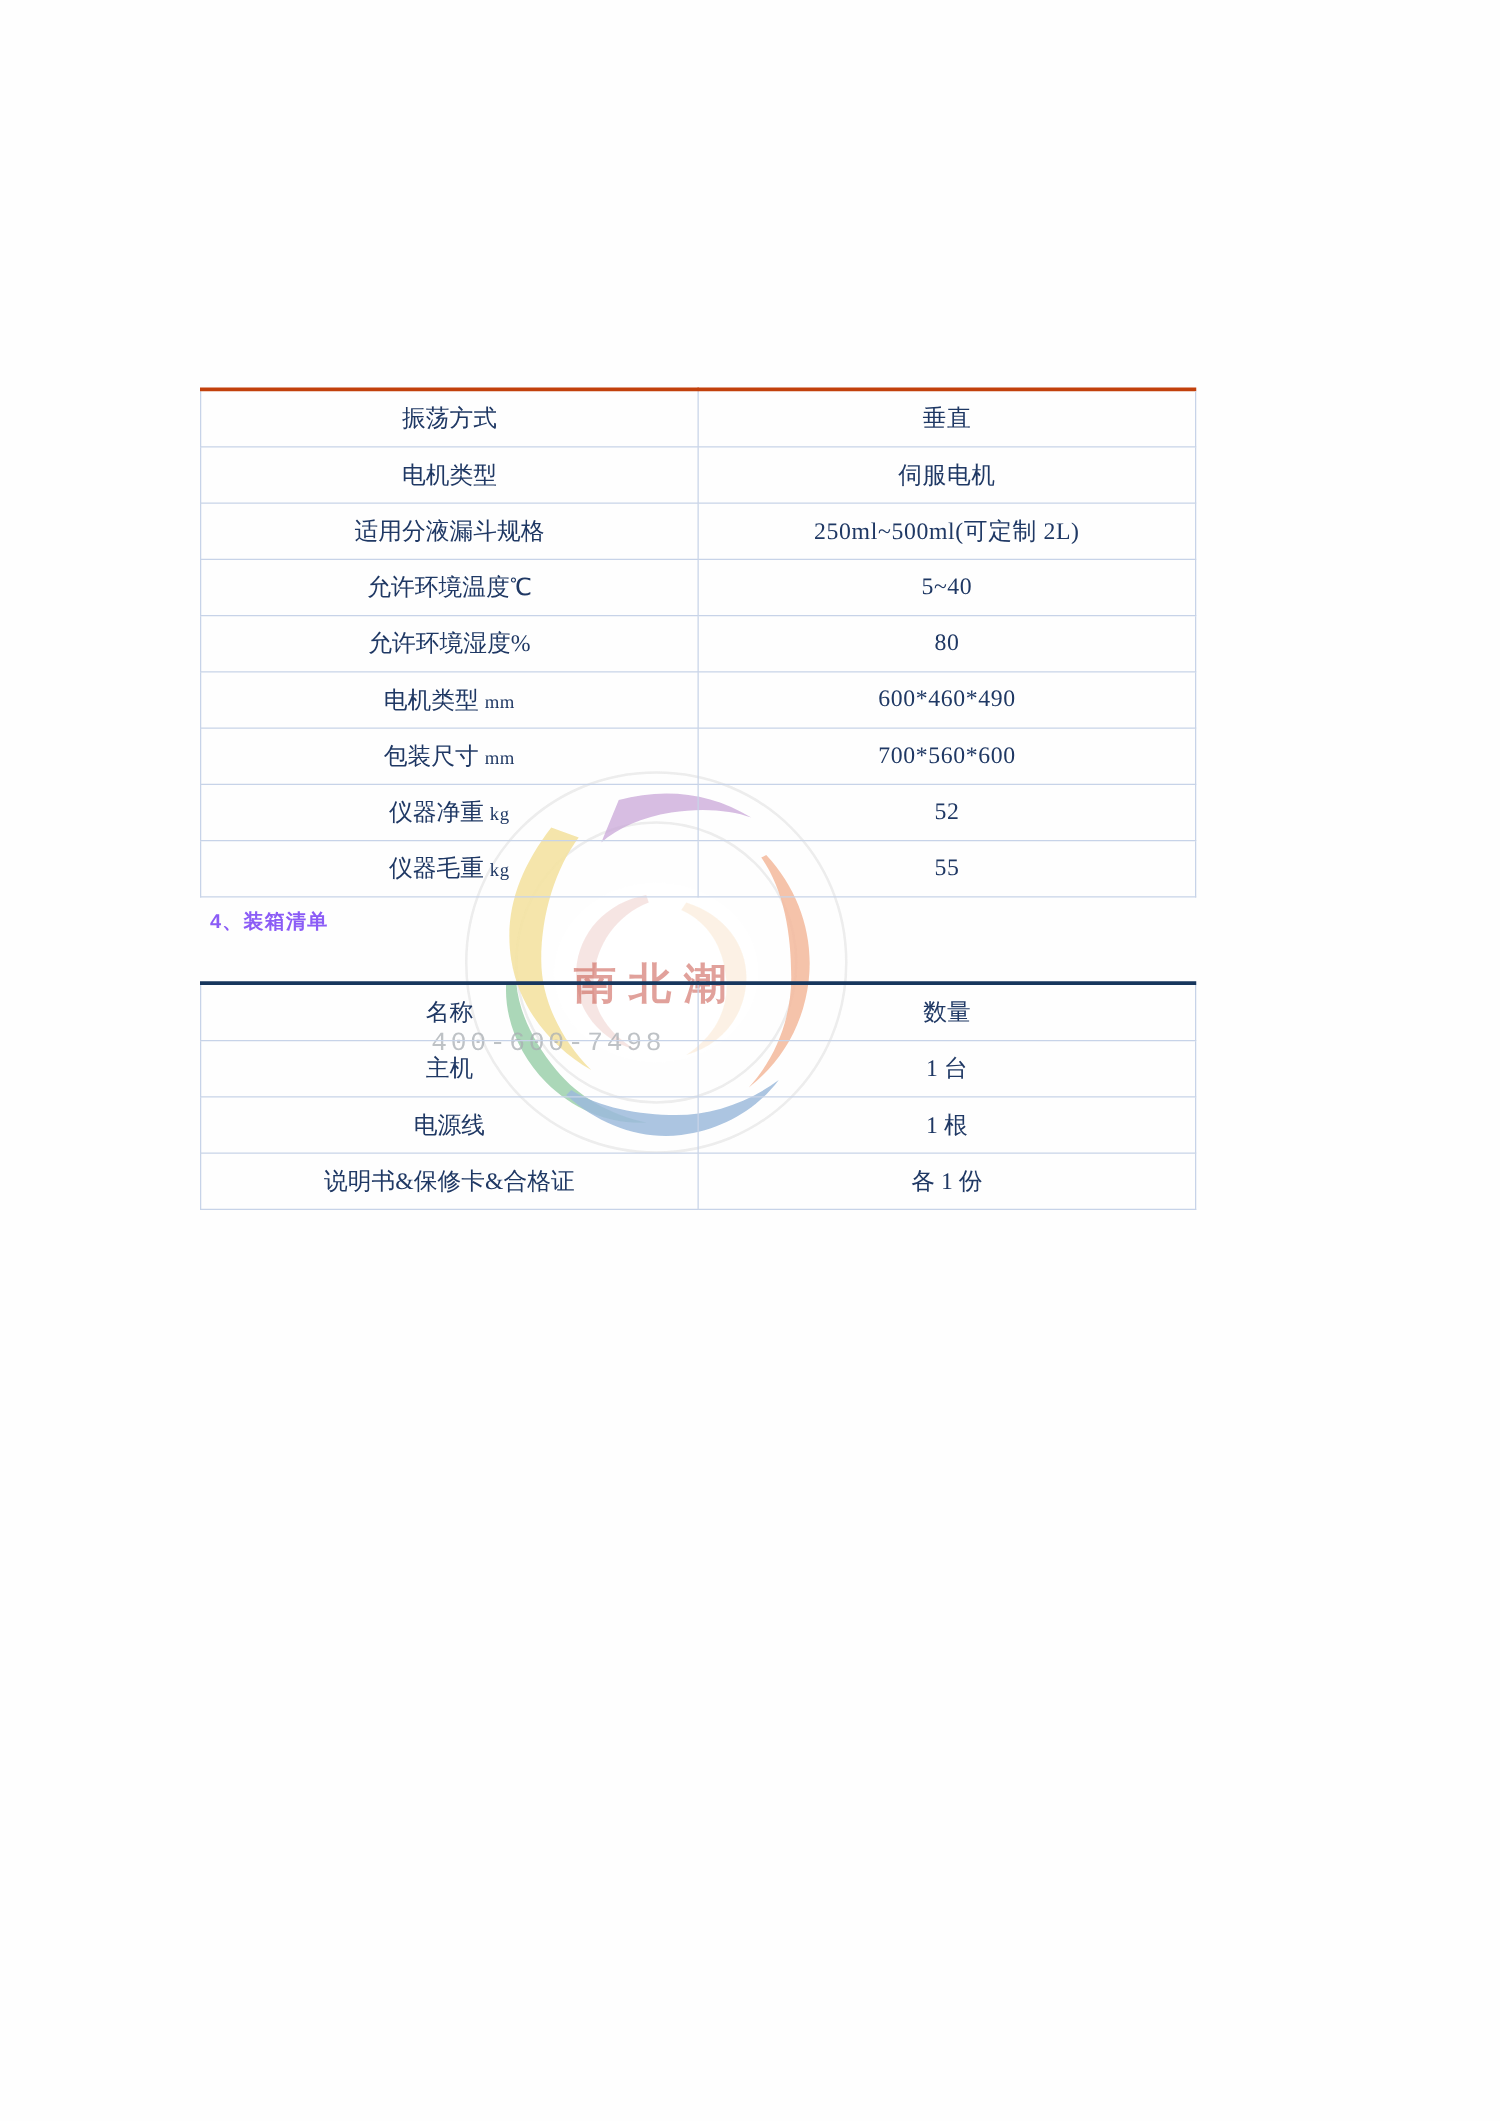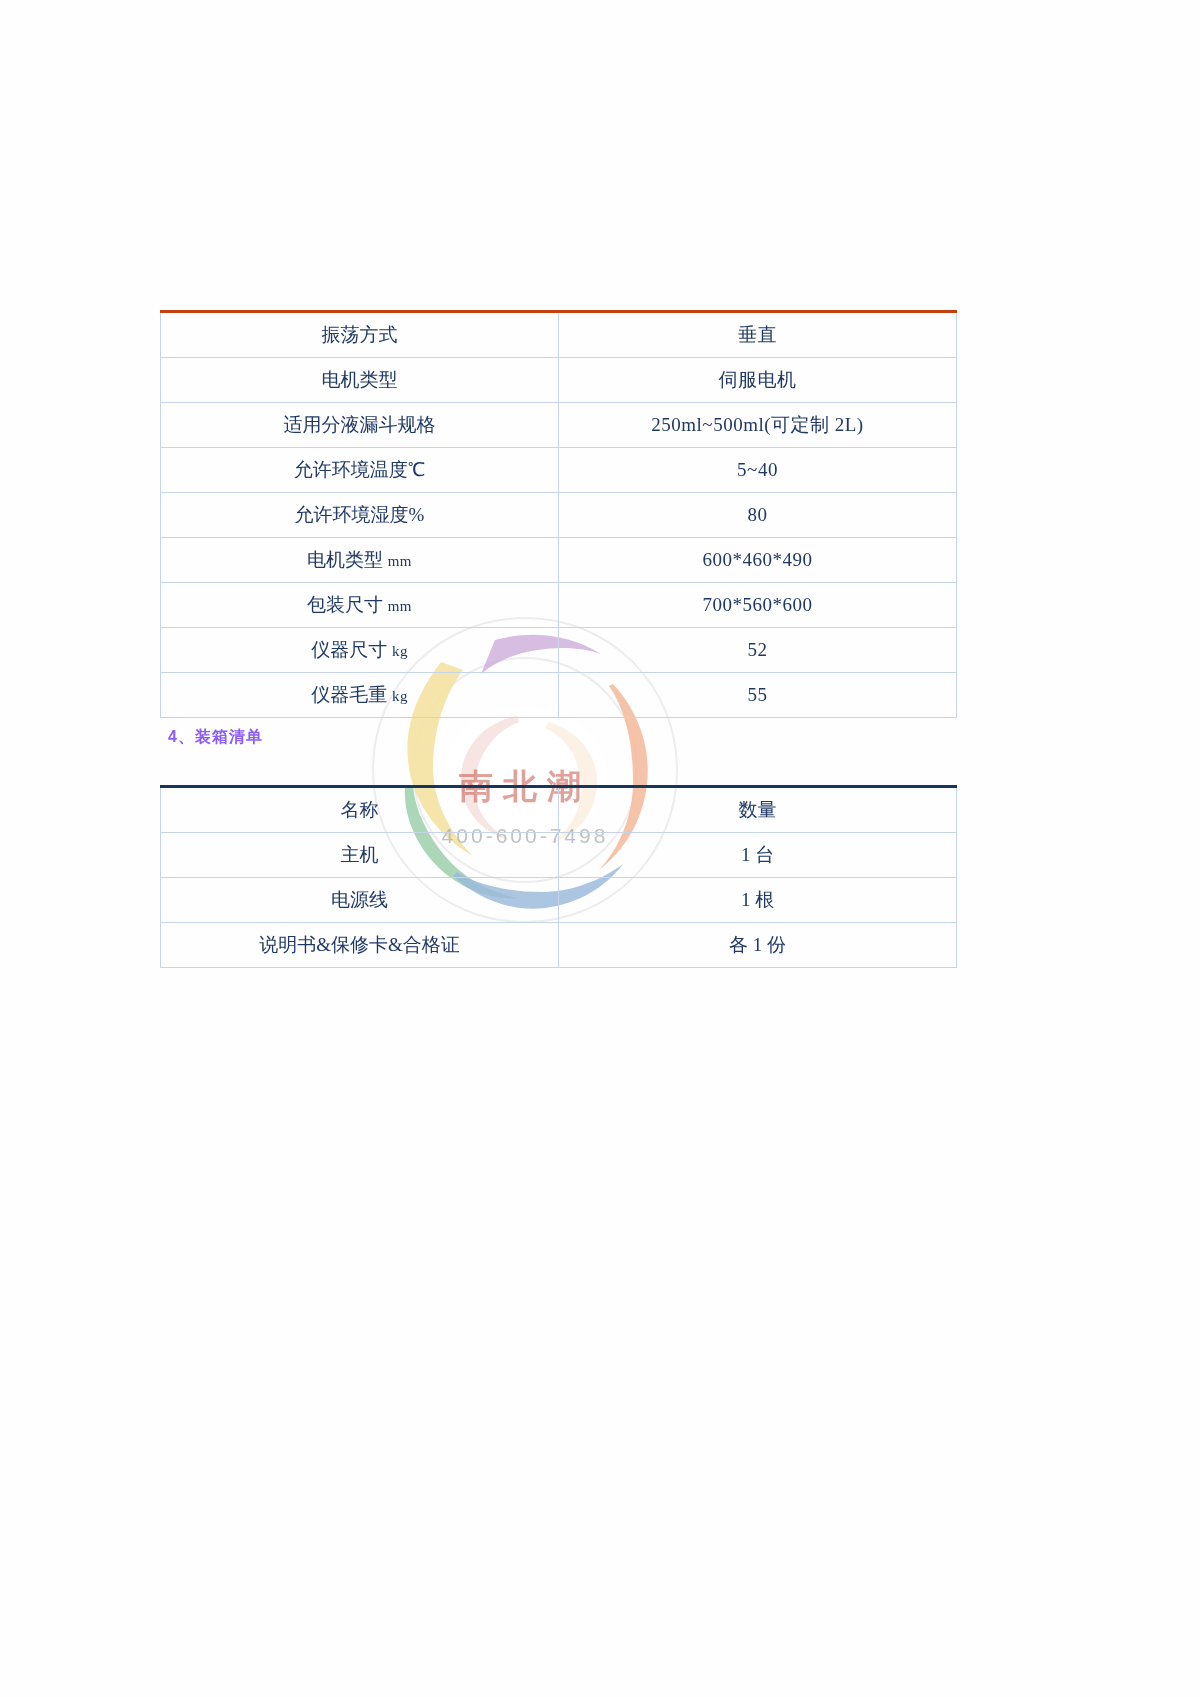--- a/index.html
+++ b/index.html
@@ -56,22 +56,22 @@
     font-size: 20px;
     letter-spacing: 2px;
     color: #6b6b6b;
     opacity: 0.6;
   }
   .wm-text-phone {
     position: absolute;
     left: 0;
     top: 224px;
     width: 360px;
-    text-align: center;
-    font-family: Liberation Sans, sans-serif;
+    text-align: left;
+    font-family: Liberation Mono, monospace;
     font-size: 21px;
     letter-spacing: 3px;
     color: #9aa0a6;
     opacity: 0.75;
   }
 
   
   .doc-table {
     position: absolute;
     border-collapse: collapse;
@@ -199,21 +199,21 @@
       <tr>
         <td class="col-label">
           <span>包装尺寸</span>&nbsp;<span class="unit">mm</span>
         </td>
         <td class="col-value">
           <span class="mono-val">700*560*600</span>
         </td>
       </tr>
       <tr>
         <td class="col-label">
-          <span>仪器尺寸</span>&nbsp;<span class="unit">kg</span>
+          <span>仪器净重</span>&nbsp;<span class="unit">kg</span>
         </td>
         <td class="col-value">
           <span class="mono-val">52</span>
         </td>
       </tr>
       <tr>
         <td class="col-label">
           <span>仪器毛重</span>&nbsp;<span class="unit">kg</span>
         </td>
         <td class="col-value">

